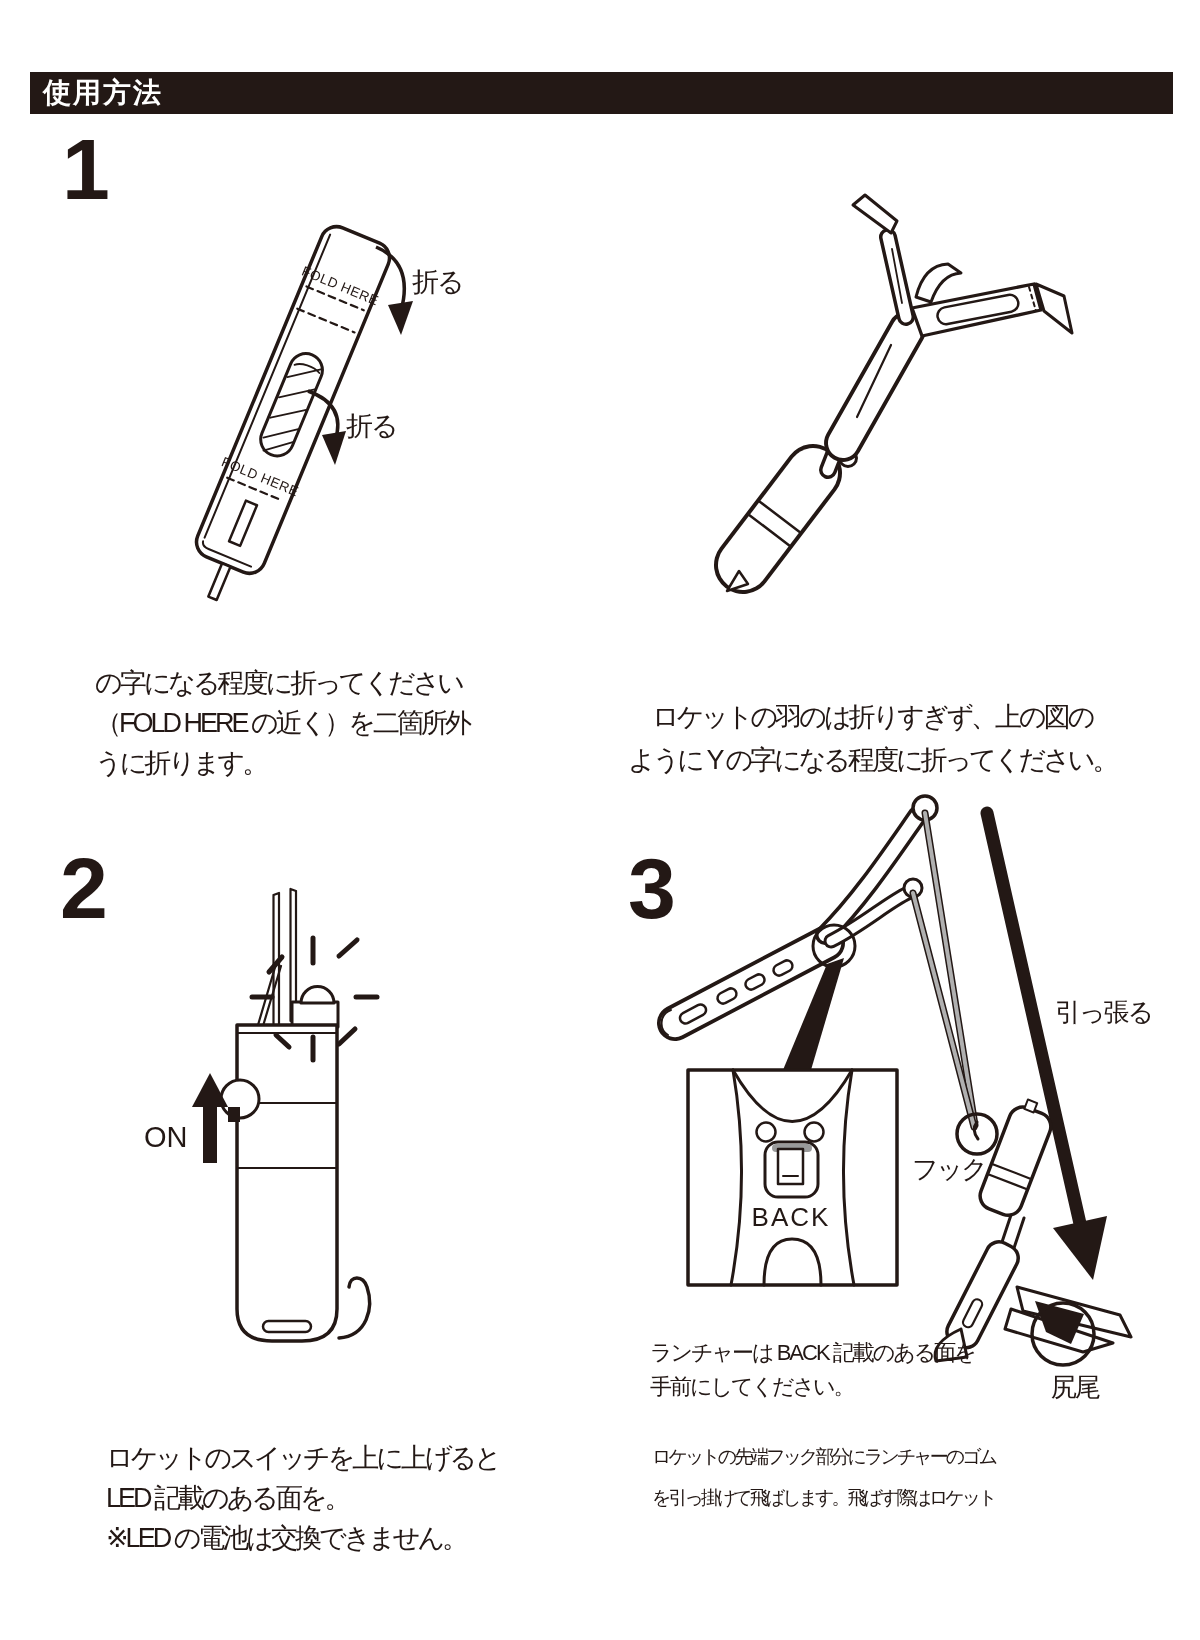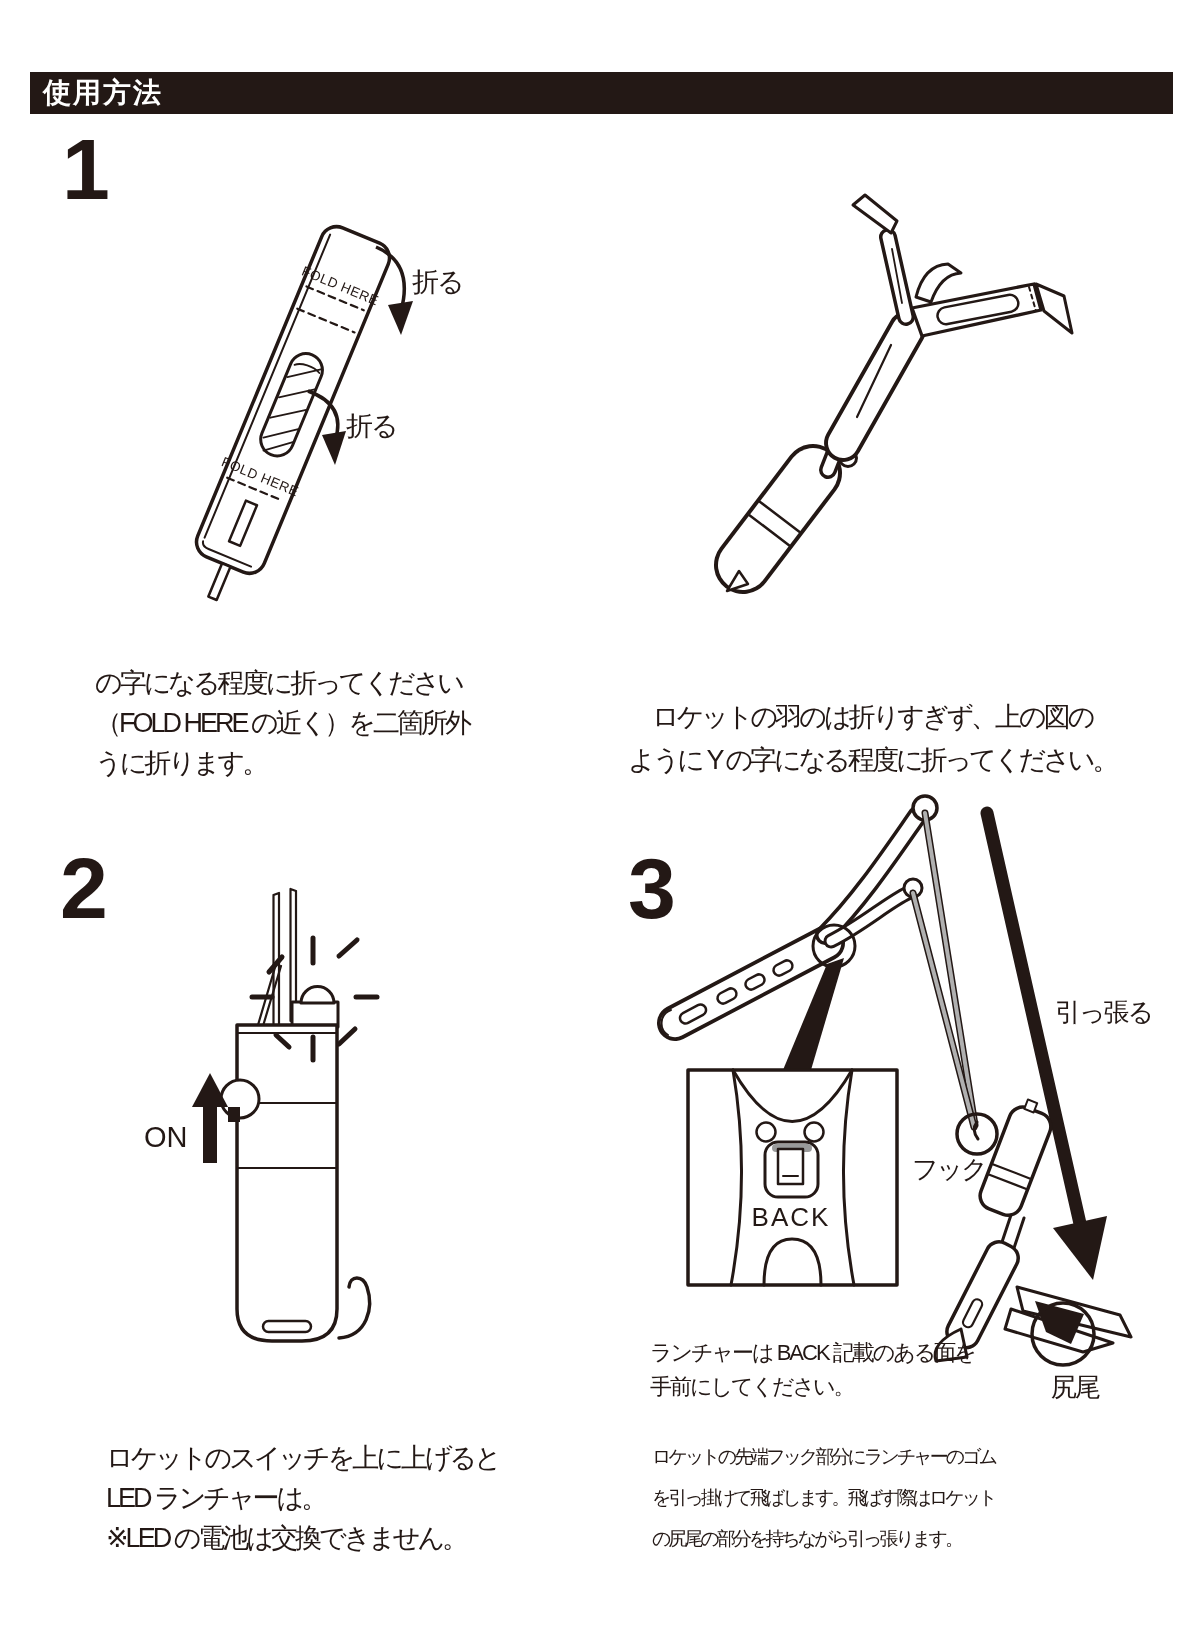--- a/index.html
+++ b/index.html
@@ -128,21 +128,21 @@
       <path d="M209,503 C237,501 244,473 237,452 C233,440 220,440 219,452" stroke-width="3.5"></path>
     </g>
 
     <polygon points="62,272 98,272 80,238" fill="#231815"></polygon>
     <rect x="73" y="272" width="14" height="56" fill="#231815"></rect>
     <text x="14" y="312" font-size="29">ON</text>
   </svg>
 
   <div class="abs jp cap" style="left:106px;top:1438px;">
     <div class="line">ロケットのスイッチを上に上げると</div>
-    <div class="line">LED ランチャーは。</div>
+    <div class="line">LED 記載のある面を。</div>
     <div class="line">※LED の電池は交換できません。</div>
   </div>
 
   <svg style="left:615px;top:745px;" width="545" height="670" viewBox="0 0 545 670">
     <g stroke="#231815" stroke-linecap="round" stroke-linejoin="round" fill="none">
 
       <line x1="372" y1="68" x2="466" y2="483" stroke-width="13"></line>
       <polygon points="478,535 492,471 438,483" fill="#231815" stroke="none"></polygon>
 
       <path d="M60,278 L212,198" stroke-width="36"></path>
@@ -209,16 +209,15 @@
   </svg>
 
   <div class="abs jp small-cap" style="left:650px;top:1336px;">
     <div class="line">ランチャーは BACK 記載のある面を</div>
     <div class="line">手前にしてください。</div>
   </div>
 
   <div class="abs jp cap3" style="left:652px;top:1436px;">
     <div class="line">ロケットの先端フック部分にランチャーのゴム</div>
     <div class="line">を引っ掛けて飛ばします。飛ばす際はロケット</div>
-    <div class="line">の尻尾の部分を持ちながら引っ張ります。</div>
   </div>
 
 </div>
 
 </body></html>

